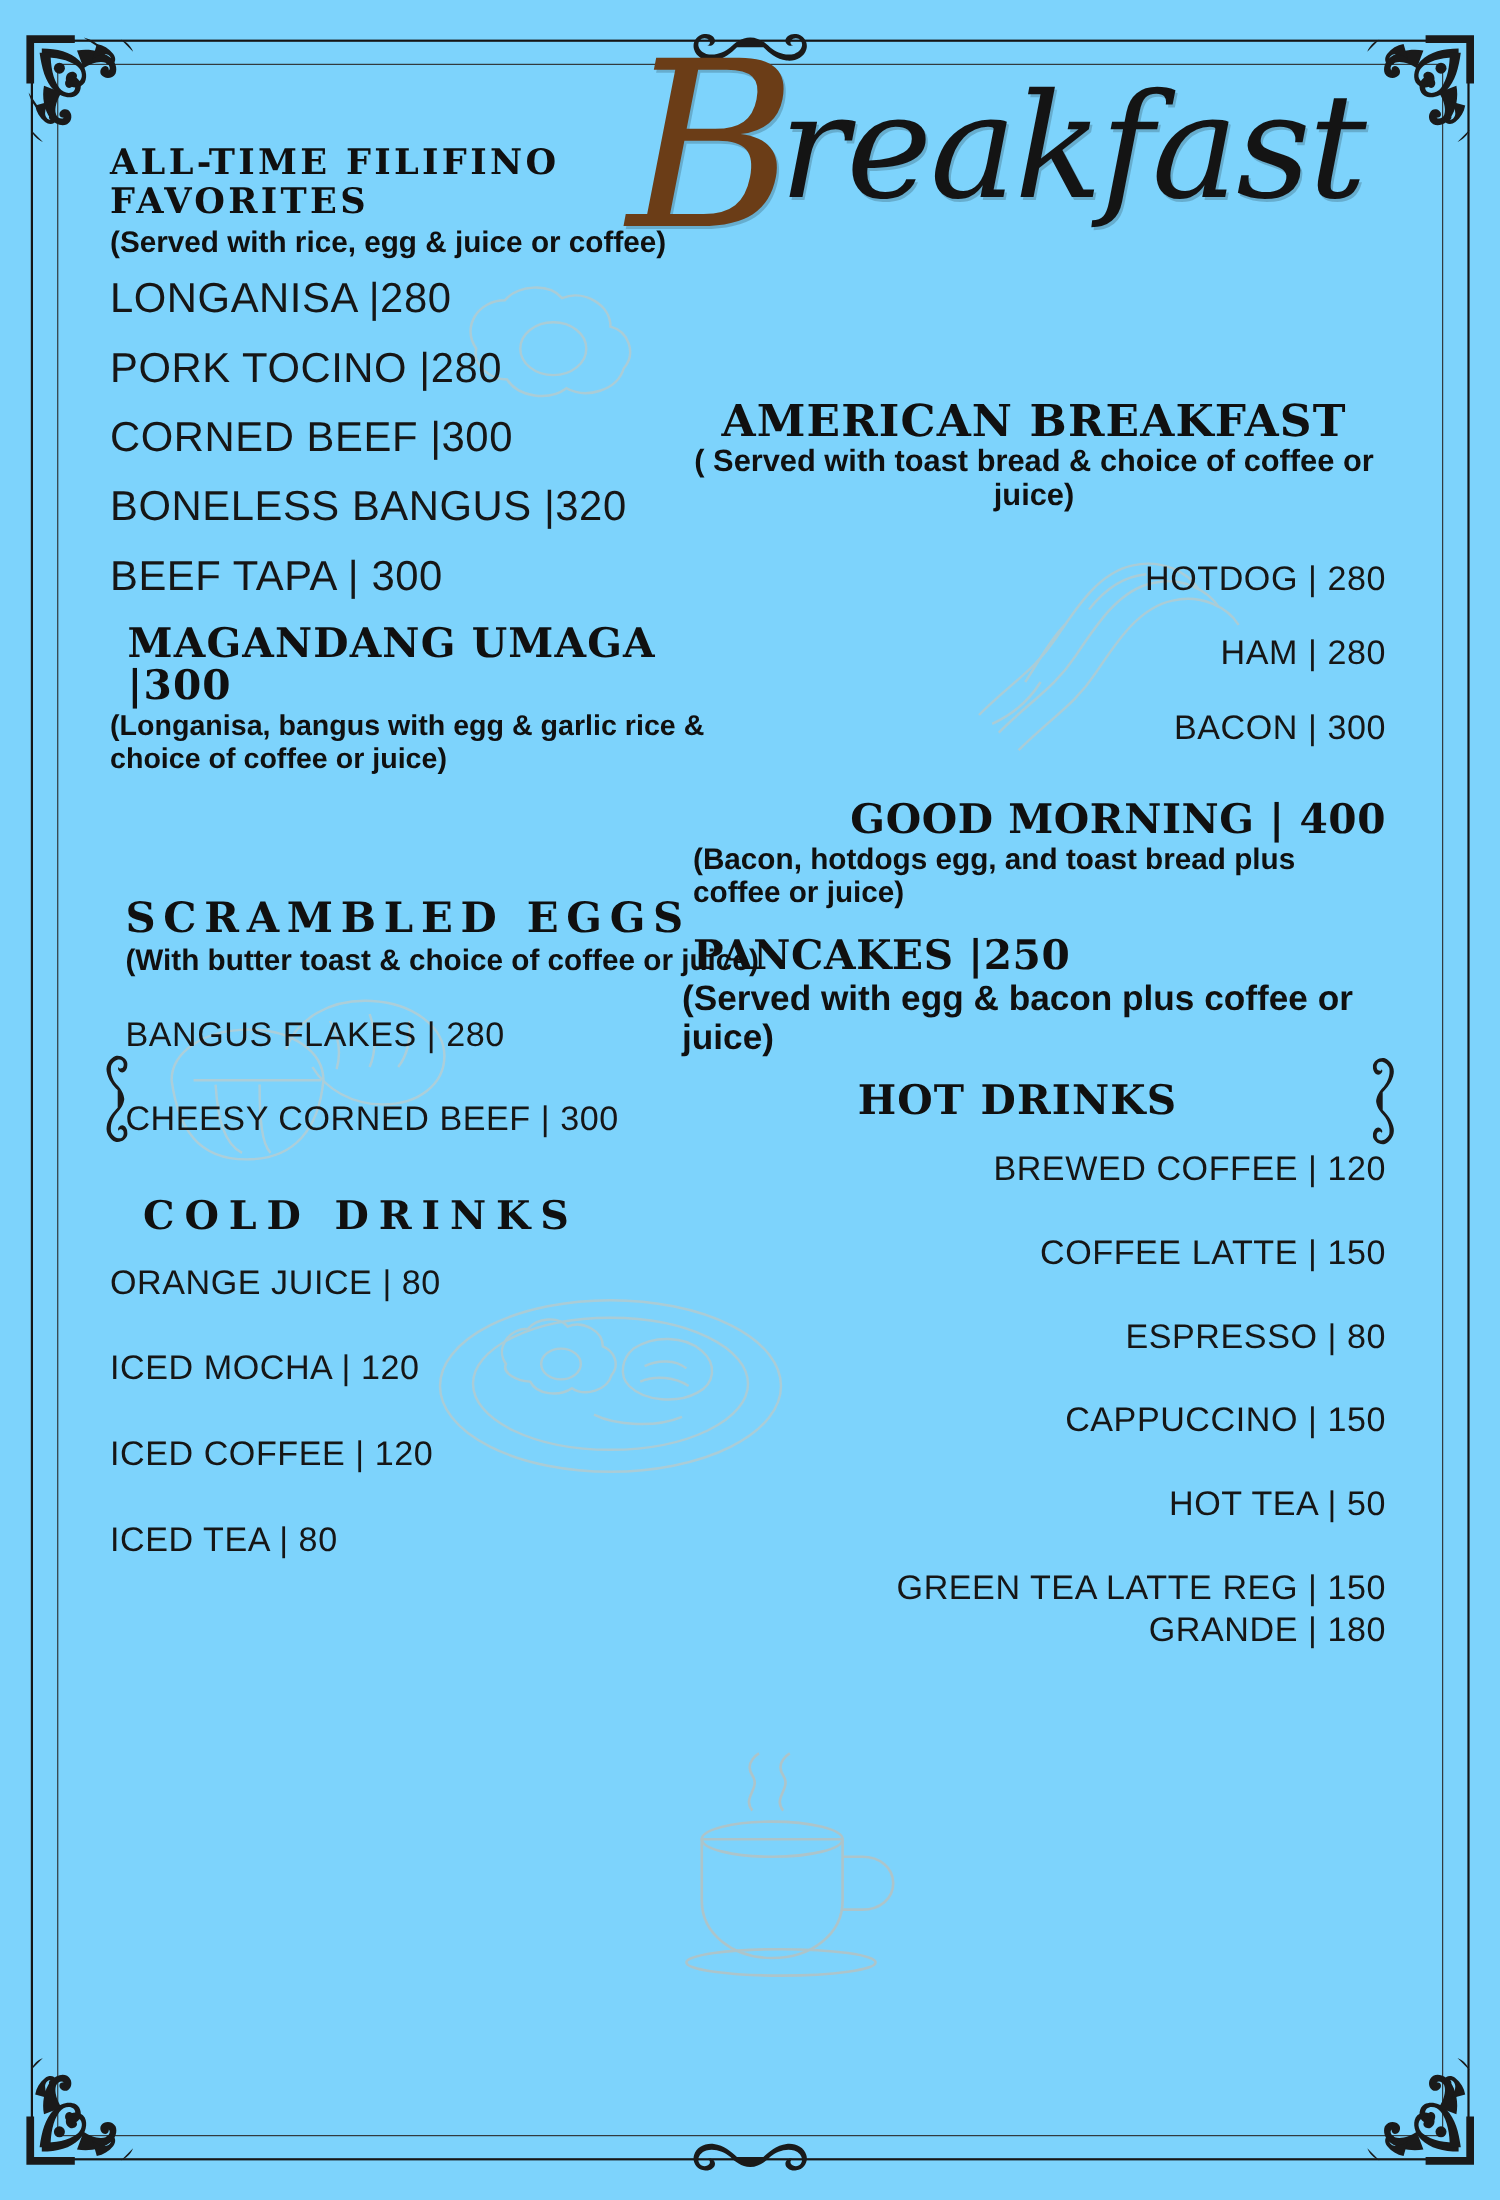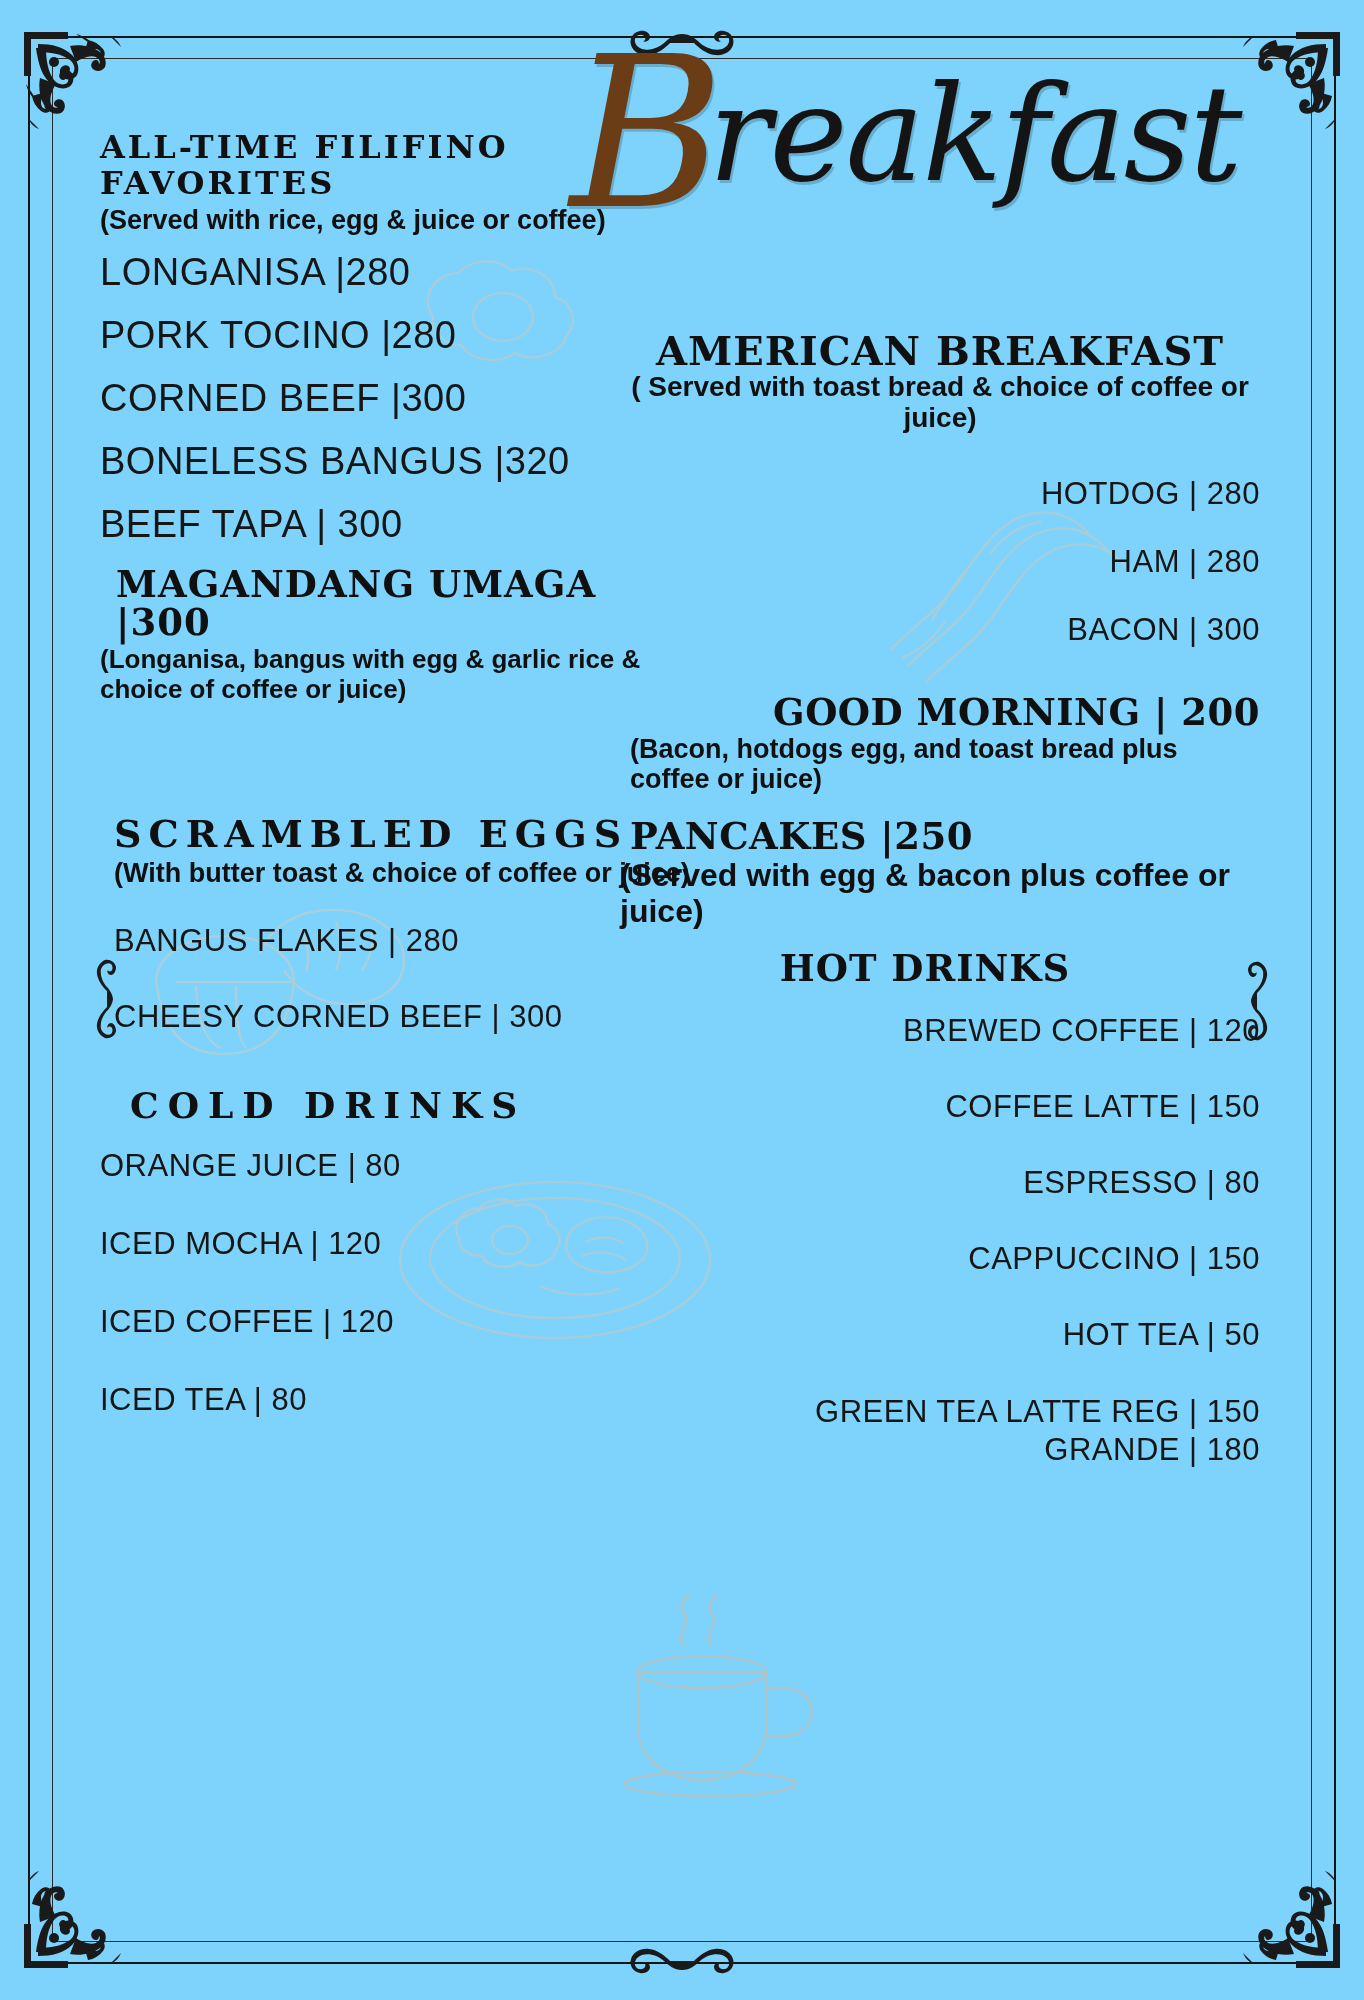--- a/index.html
+++ b/index.html
@@ -185,20 +185,21 @@
   .cold-items { margin-top: 24px; }
   .cold-items .item { font-size: 31px; margin-bottom: 42px; }
 
   
   .col-right { text-align: right; }
   #h-american {
     font-size: 40px;
     letter-spacing: 1px;
     line-height: 1.06;
     text-align: center;
+    margin-top: 32px;
   }
   #sub-american {
     font-size: 28px;
     line-height: 1.1;
     text-align: center;
     margin-top: 0;
   }
   .american-items { margin-top: 42px; }
   .american-items .item { font-size: 31px; margin-bottom: 32px; }
 
@@ -412,21 +413,21 @@
 
     <div class="sec-head" id="h-american">AMERICAN BREAKFAST</div>
     <div class="sec-sub" id="sub-american">( Served with toast bread &amp; choice of coffee or juice)</div>
 
     <div class="american-items">
       <div class="item">HOTDOG | 280</div>
       <div class="item">HAM | 280</div>
       <div class="item">BACON | 300</div>
     </div>
 
-    <div class="sec-head" id="h-goodmorning">GOOD MORNING | 200</div>
+    <div class="sec-head" id="h-goodmorning">GOOD MORNING | 400</div>
     <div class="sec-sub" id="sub-goodmorning">(Bacon, hotdogs egg, and toast bread plus coffee or juice)</div>
 
     <div class="sec-head" id="h-pancakes">PANCAKES |250</div>
     <div class="sec-sub" id="sub-pancakes">(Served with egg &amp; bacon plus coffee or juice)</div>
 
     <div class="sec-head" id="h-hotdrinks">HOT DRINKS</div>
     <div class="hot-items">
       <div class="item">BREWED COFFEE | 120</div>
       <div class="item">COFFEE LATTE | 150</div>
       <div class="item">ESPRESSO | 80</div>

